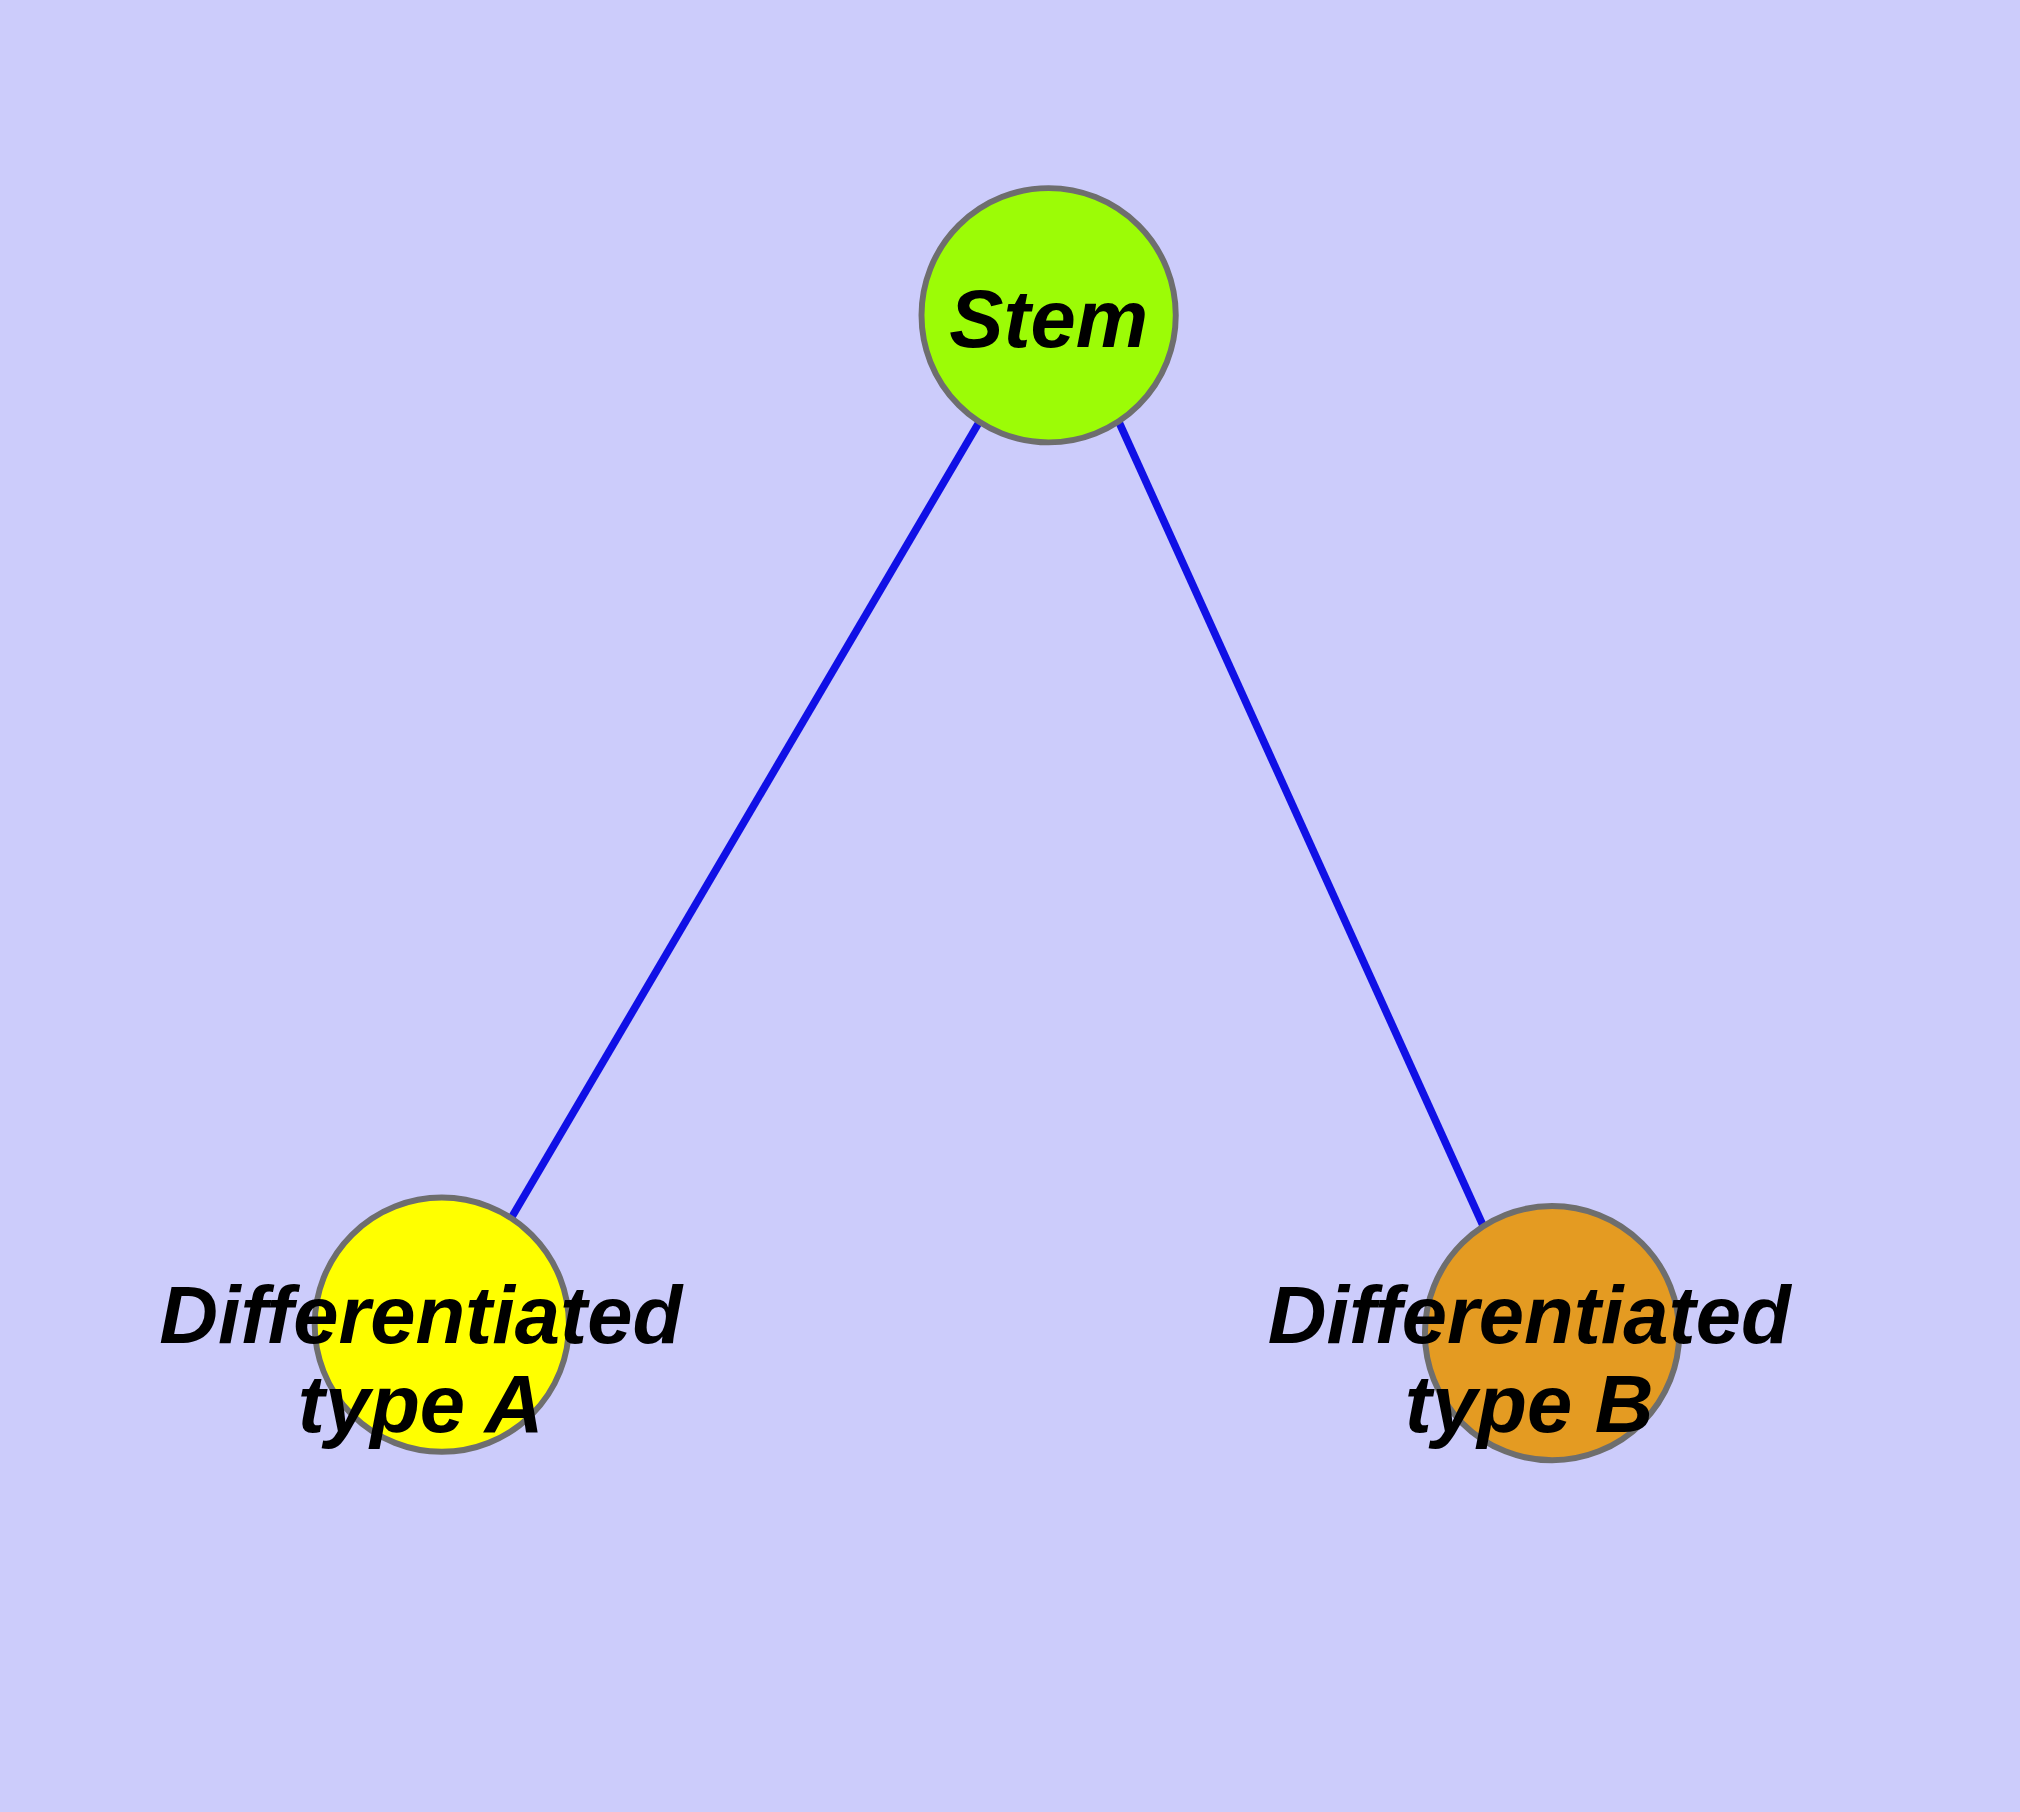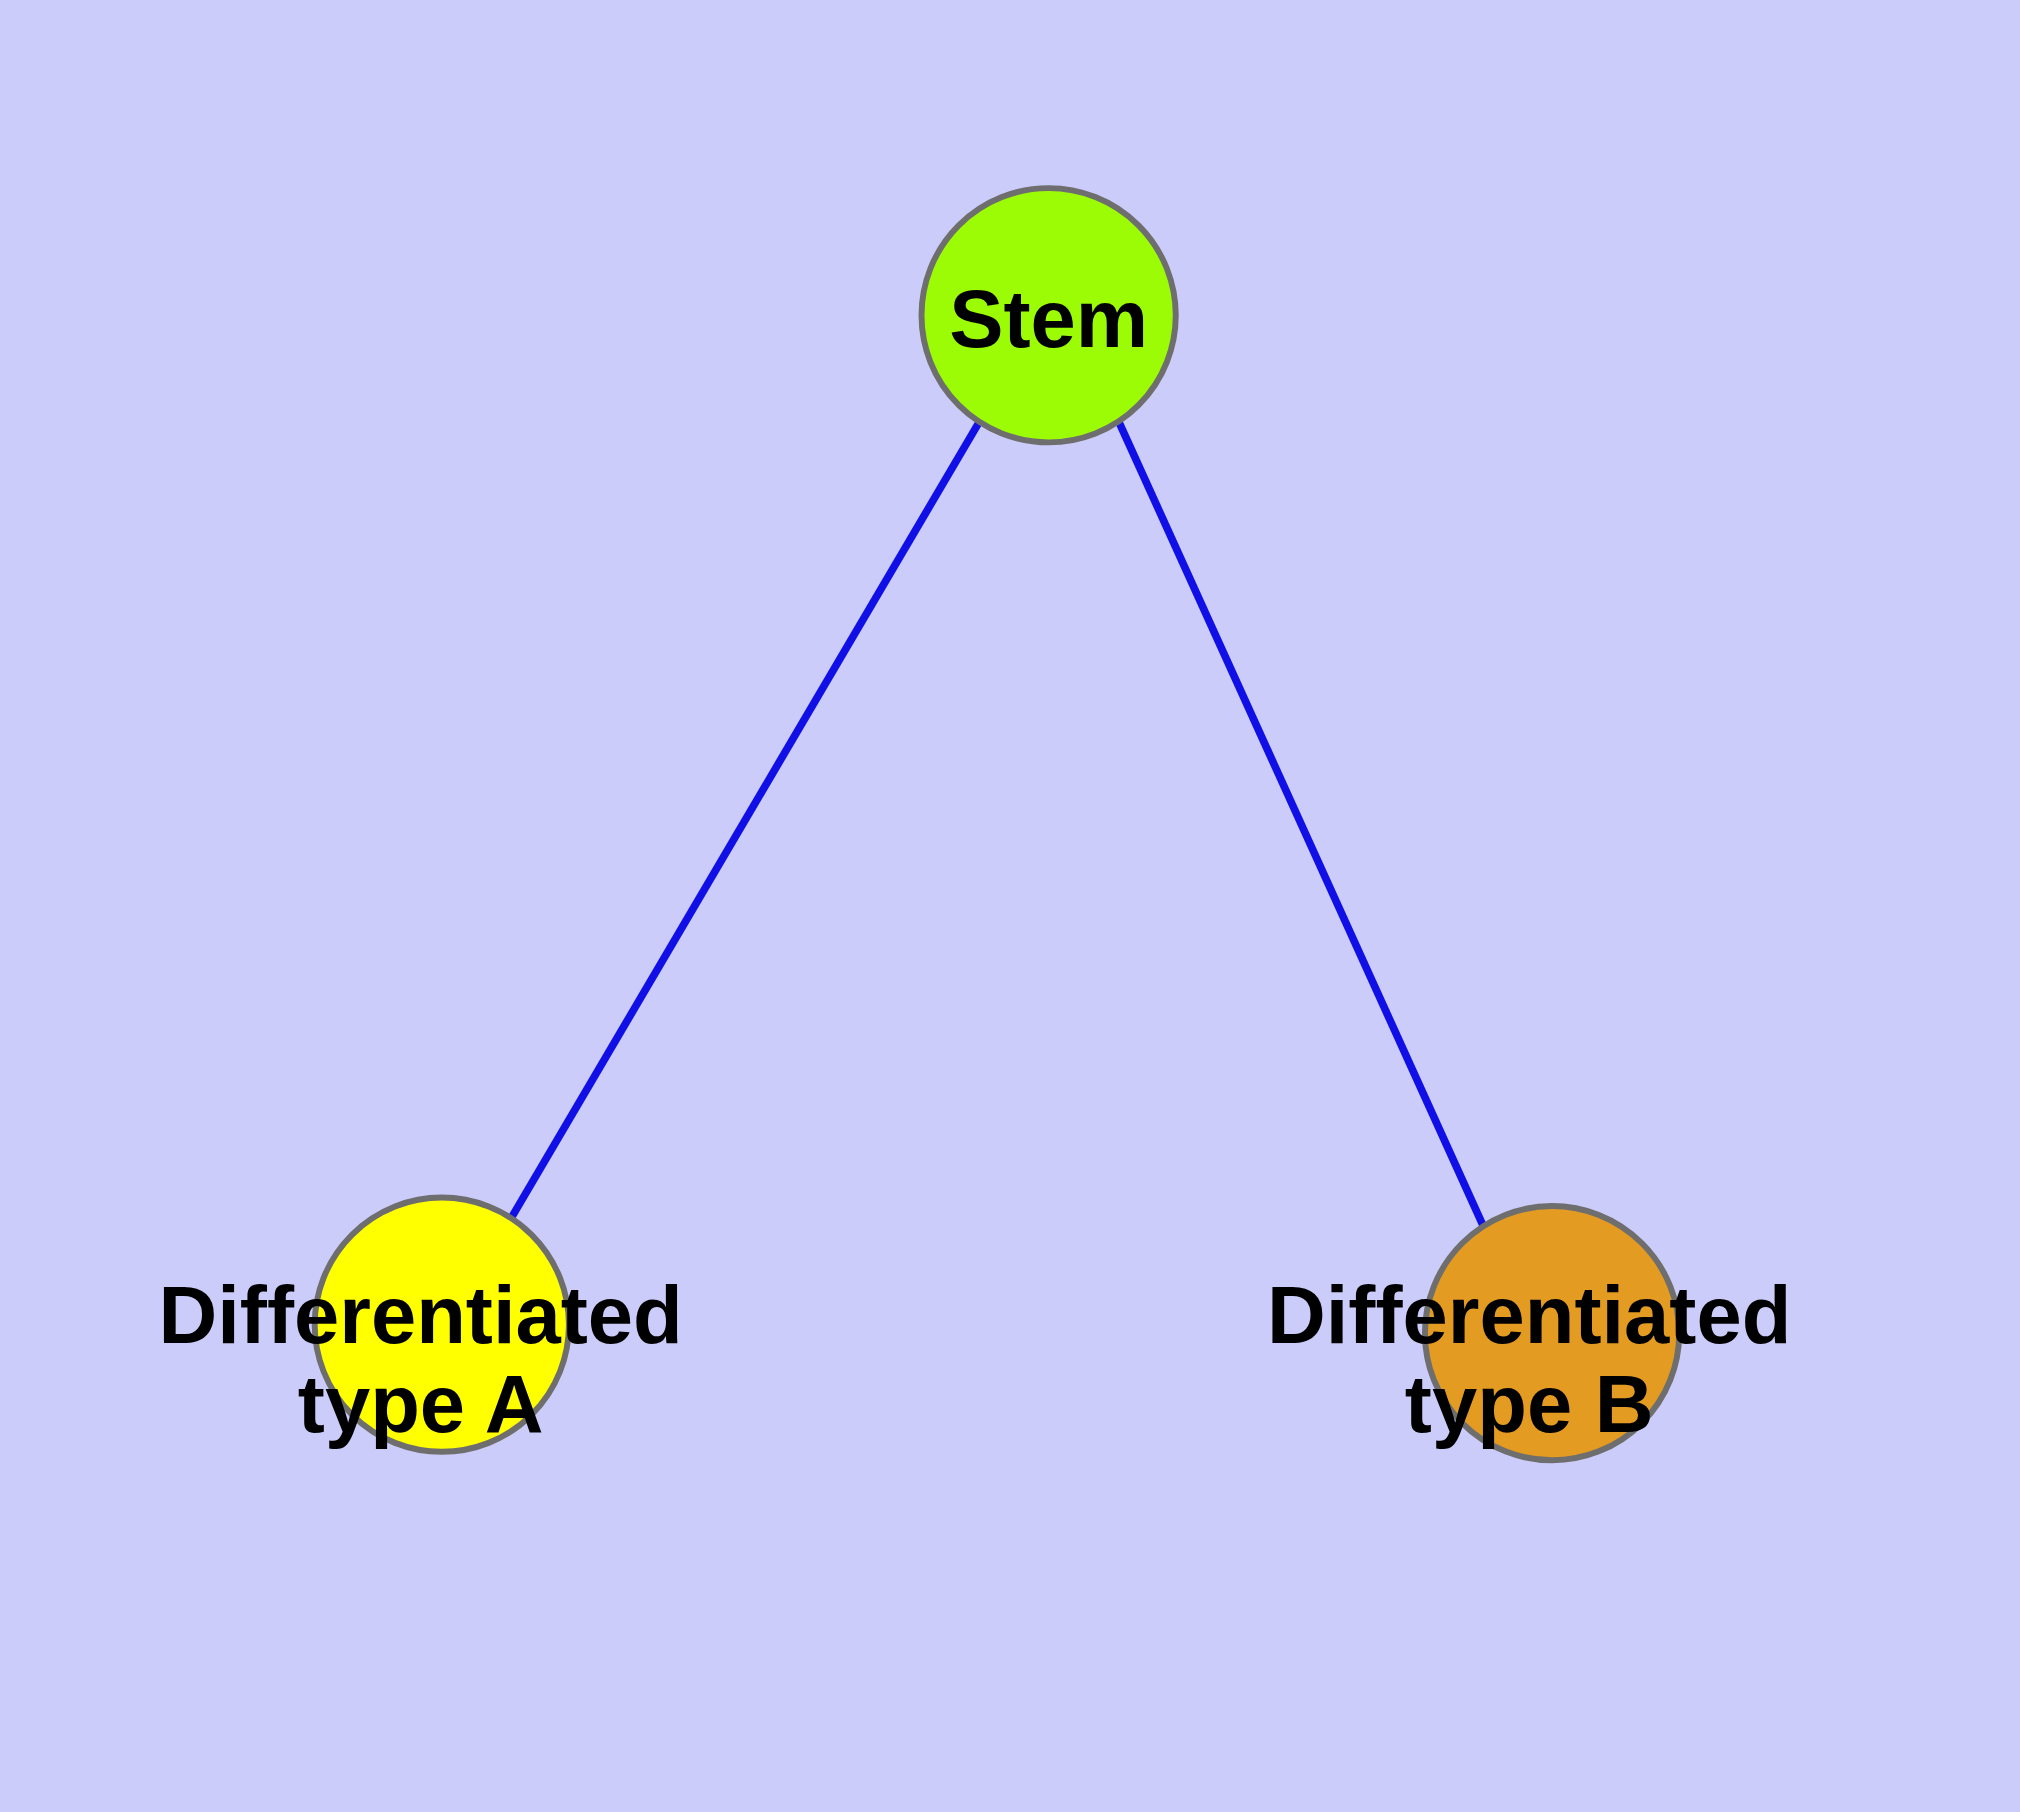--- a/index.html
+++ b/index.html
@@ -8,20 +8,21 @@
     padding: 0;
     background: #ccccfb;
   }
   #stage {
     position: relative;
     width: 2021px;
     height: 1812px;
     background: #ccccfb;
     overflow: hidden;
     font-family: "Liberation Sans", sans-serif;
+    font-style: italic;
   }
   #graph-svg {
     position: absolute;
     top: 0;
     left: 0;
     width: 2021px;
     height: 1812px;
     display: block;
   }
   .edge-line {

